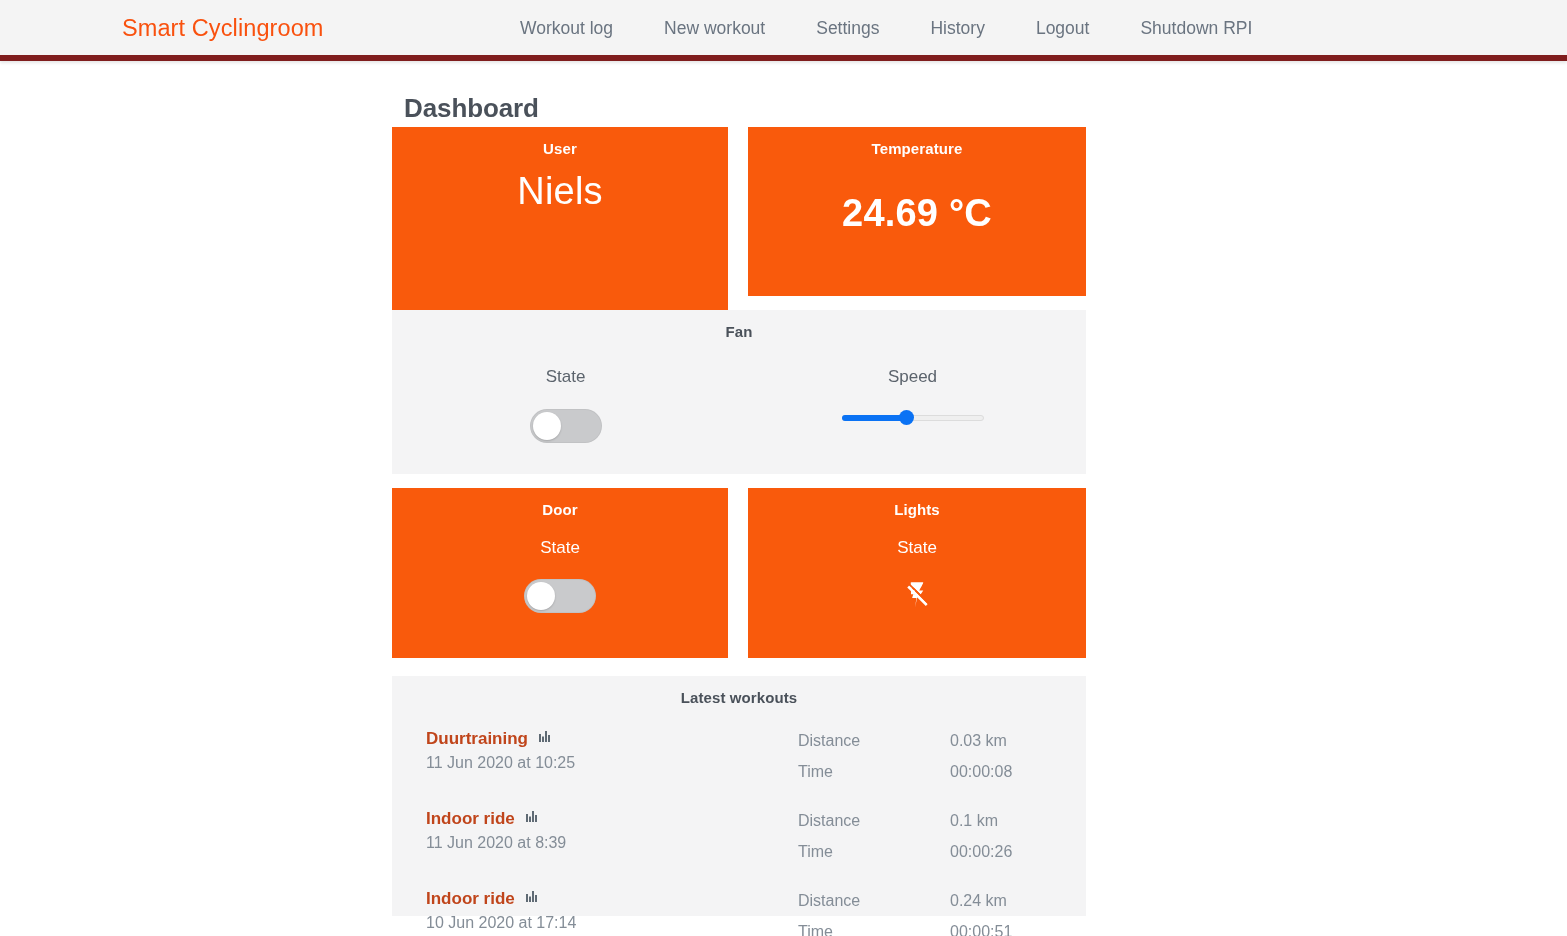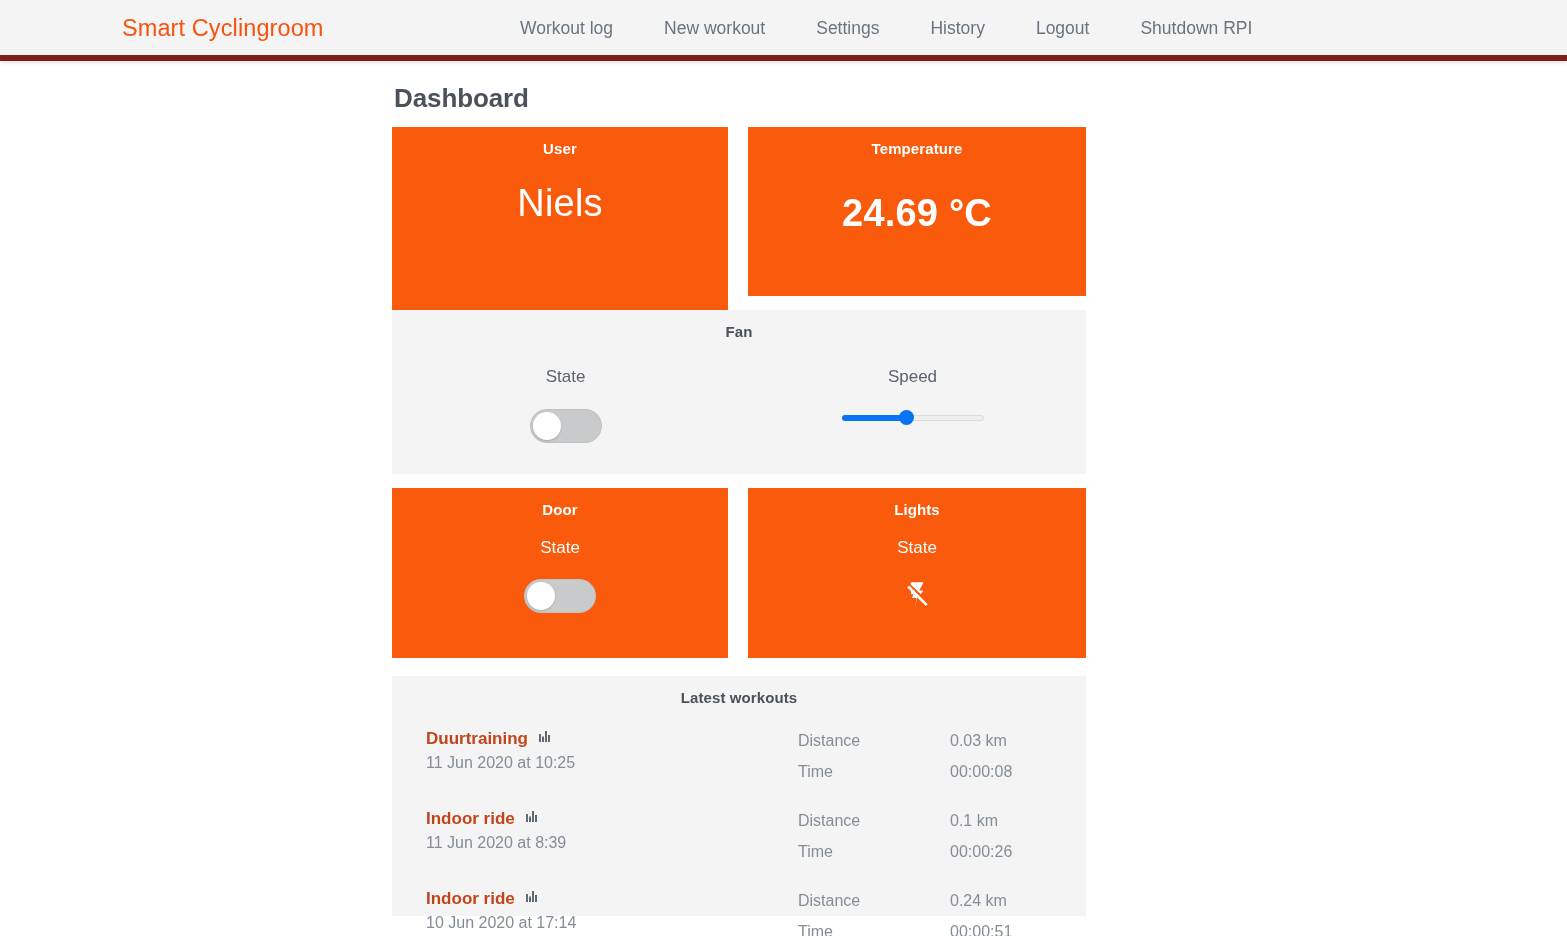--- a/index.html
+++ b/index.html
@@ -62,21 +62,21 @@
     position: relative;
     width: 100%;
   }
   .page-title {
     position: absolute;
     left: 392px;
     top: 20px;
     font-size: 26px;
     font-weight: bold;
     color: #4a515a;
-    margin: 2px;
+    margin: 12px;
     letter-spacing: -0.1px;
   }
 
   .card {
     position: absolute;
     box-sizing: border-box;
     background: #f95a0c;
     color: #ffffff;
     padding-top: 11px;
     text-align: center;
@@ -96,21 +96,21 @@
   #card-user   { left: 392px; top: 66px;  width: 336px; height: 202px; }
   #card-temp   { left: 748px; top: 66px;  width: 338px; height: 169px; }
   #card-fan    { left: 392px; top: 249px; width: 694px; height: 164px; }
   #card-door   { left: 392px; top: 427px; width: 336px; height: 170px; }
   #card-lights { left: 748px; top: 427px; width: 338px; height: 170px; }
   #card-work   { left: 392px; top: 615px; width: 694px; height: 240px; }
 
   .user-value {
     font-size: 38px;
     line-height: 44px;
-    margin-top: 21px;
+    margin-top: 9px;
     font-weight: normal;
     letter-spacing: 0.2px;
   }
   .temp-value {
     font-size: 38px;
     line-height: 44px;
     margin-top: 31px;
     font-weight: bold;
     letter-spacing: 0.2px;
   }

